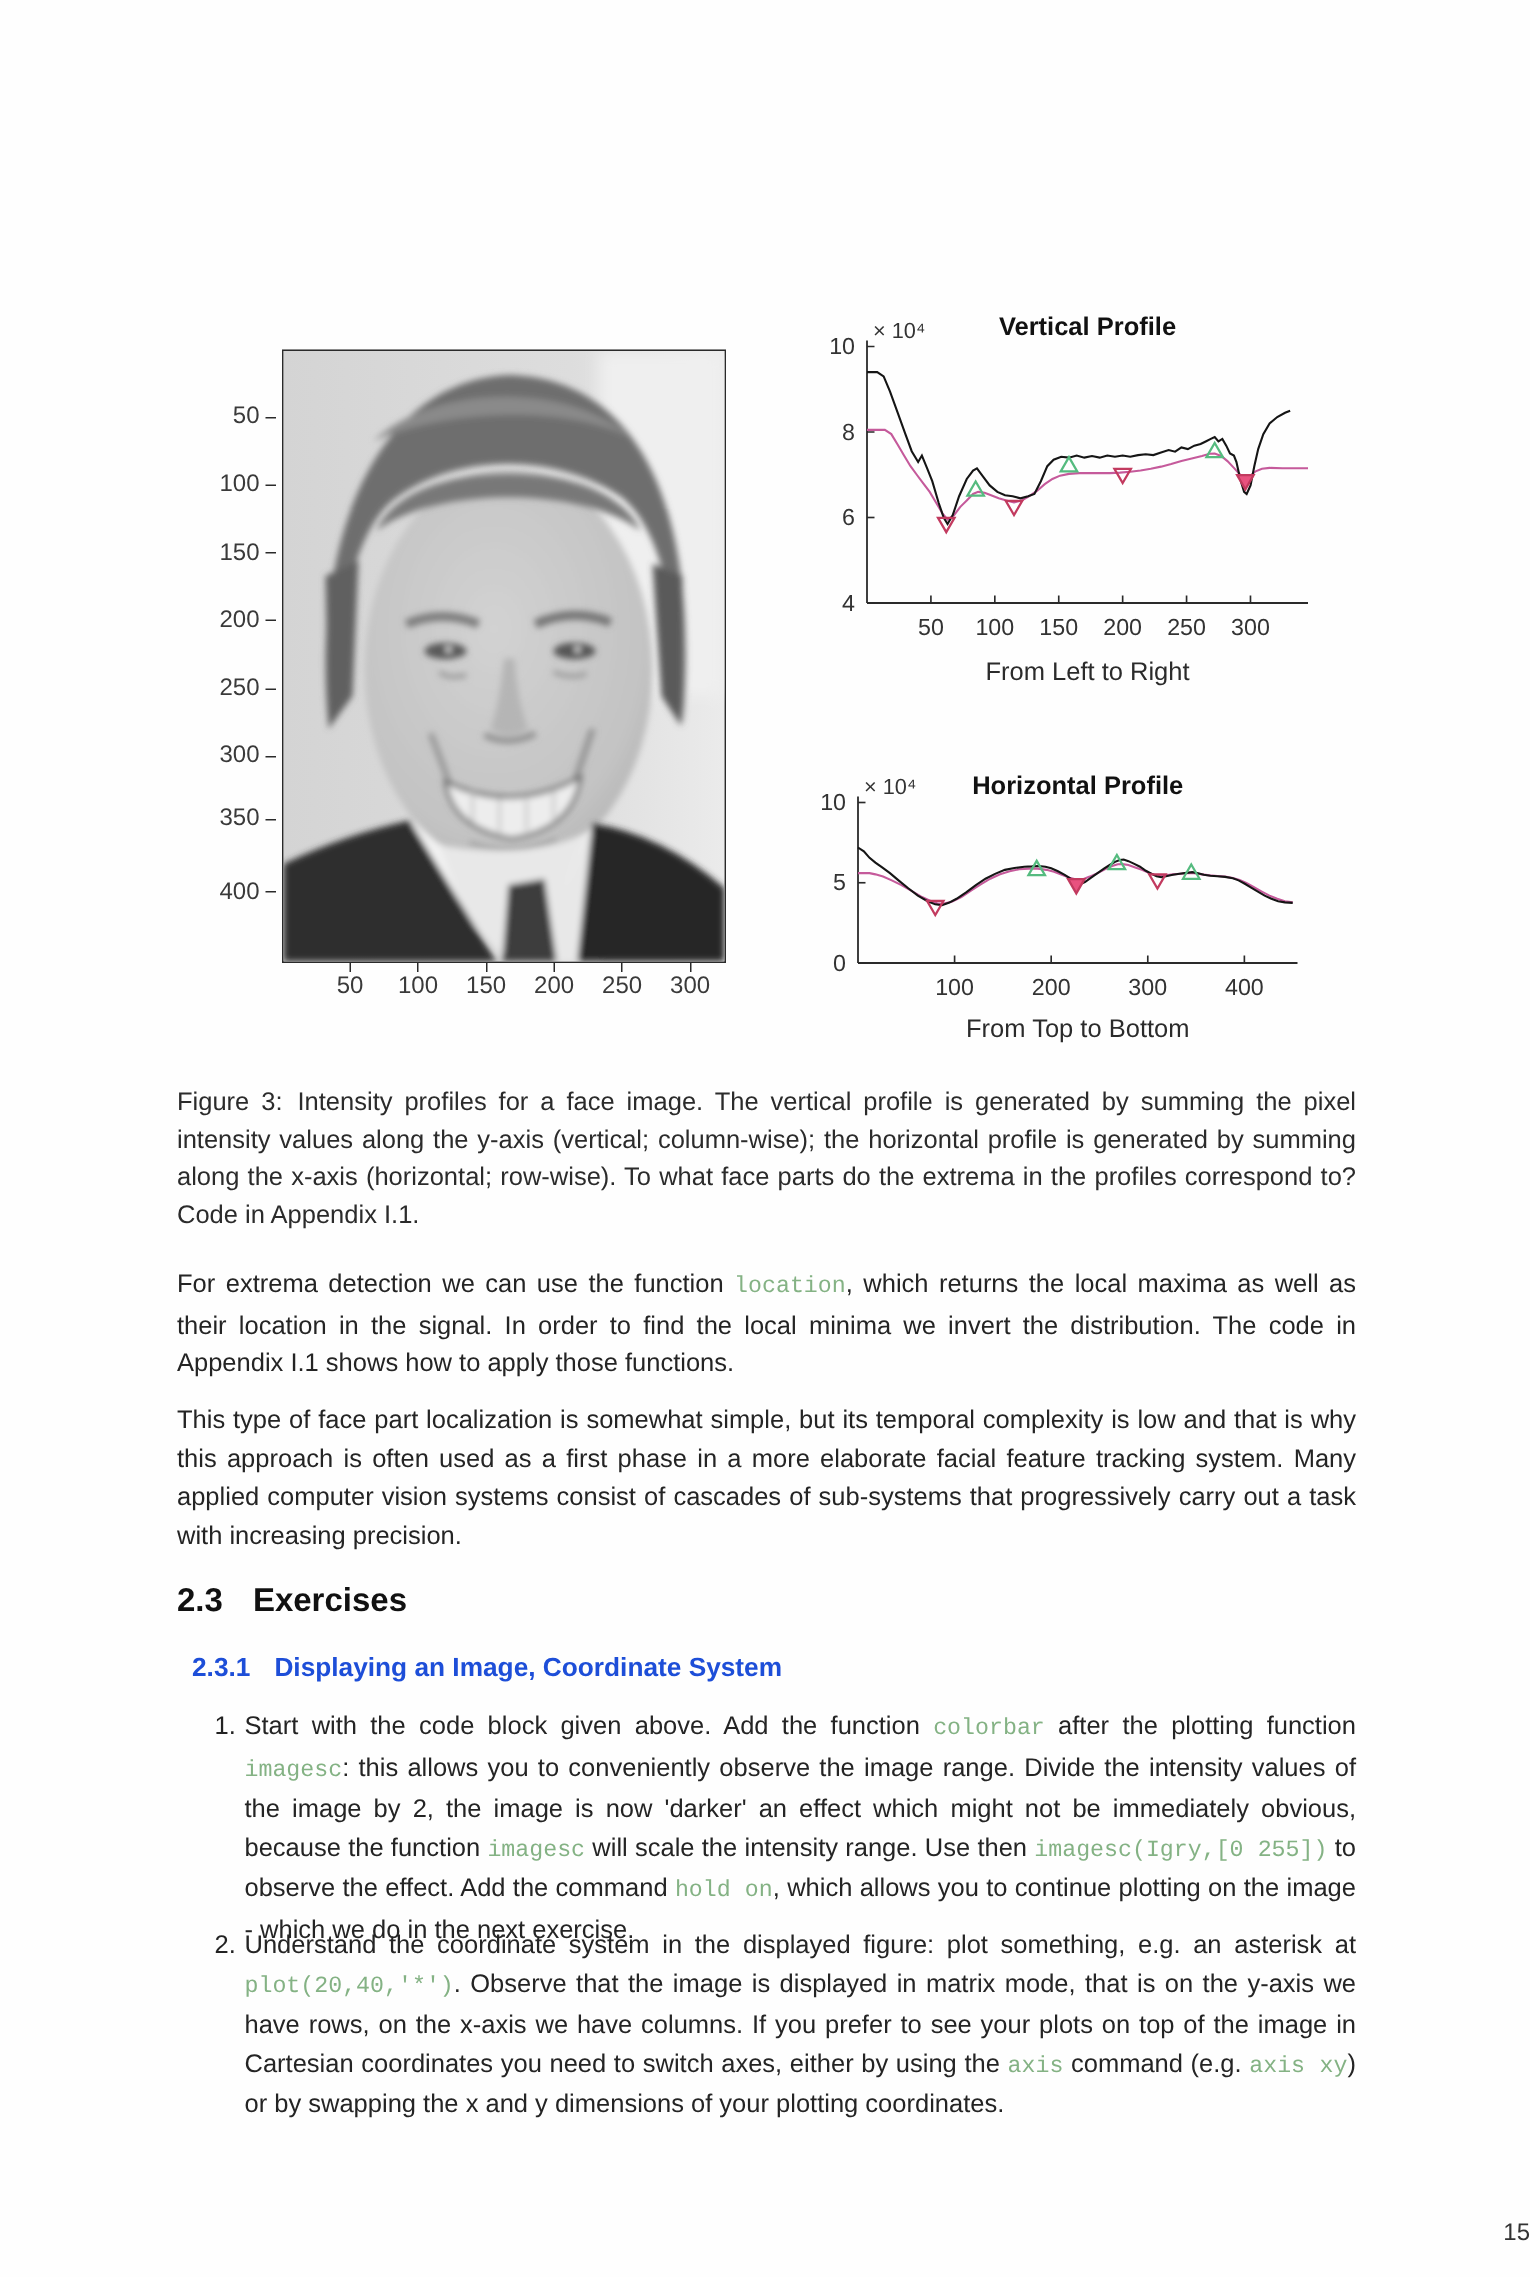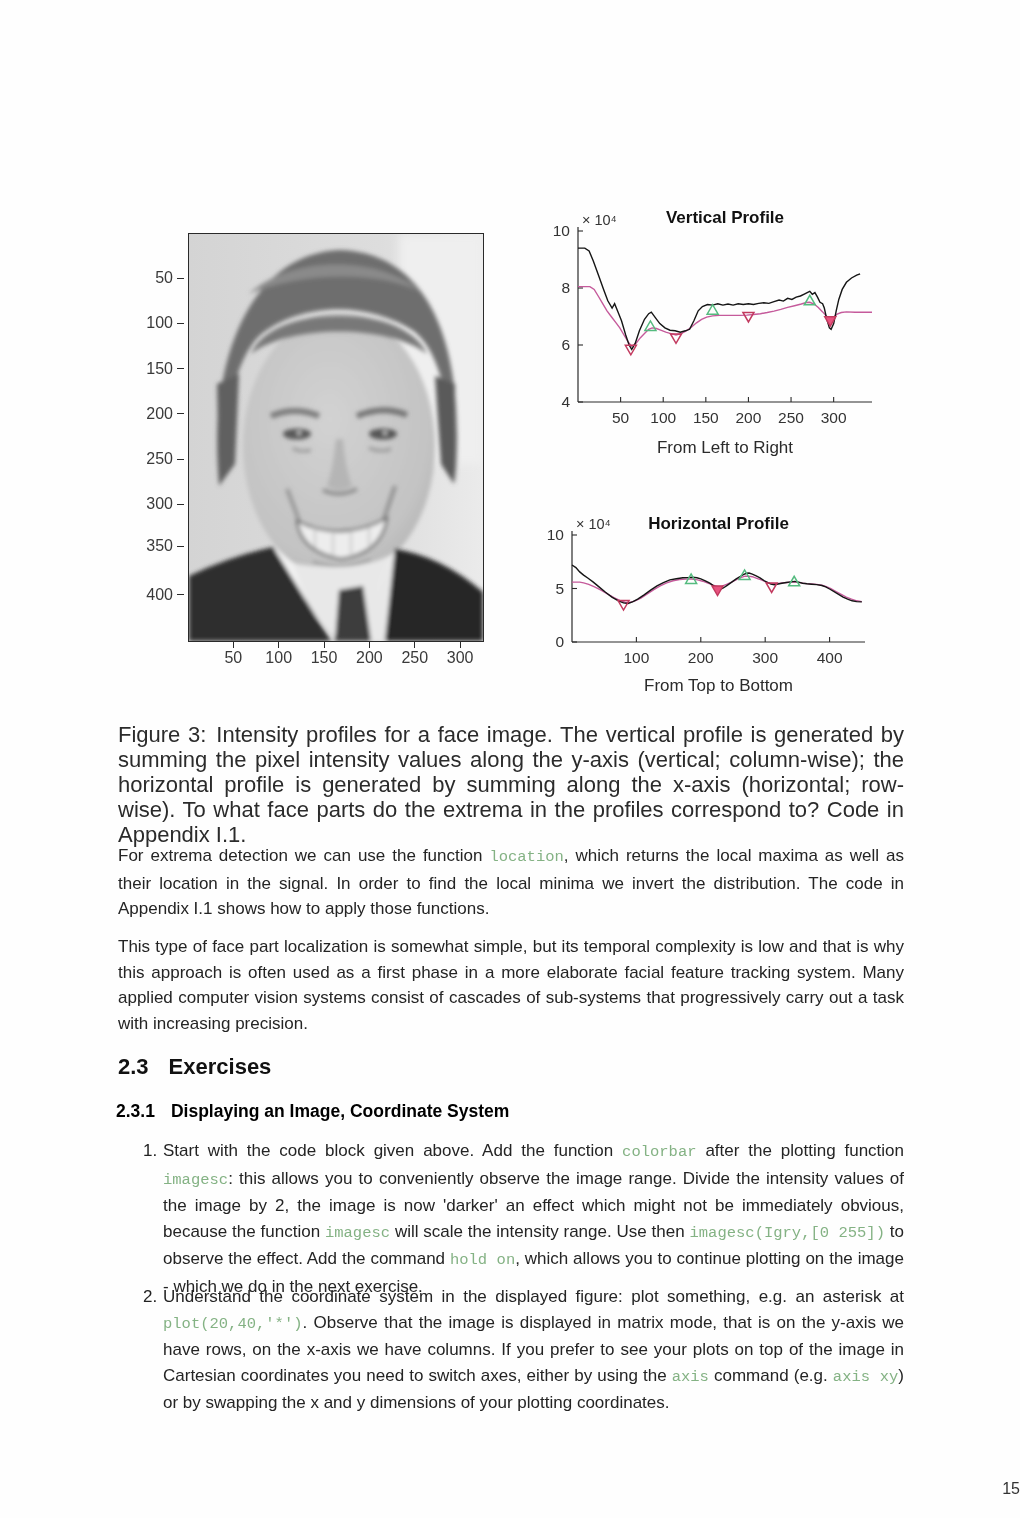--- a/index.html
+++ b/index.html
@@ -19,31 +19,31 @@
   .fxtick { position:absolute; display:flex; flex-direction:column; align-items:center;
             font-size:16px; color:#3a3a3a; width:40px; }
   .fxtick i { display:block; width:1px; height:6px; background:#2a2a2a; margin-bottom:1px; }
 
   .chart { position:absolute; }
   #chart-0 { left:540px; top:203px; }
   #chart-1 { left:540px; top:505px; }
 
   
   .caption { position:absolute; left:118px; top:722px; width:786px;
-             font-size:22px; line-height:25px; text-align:justify; color:#2b2b2b; }
+             font-size:17px; line-height:25px; text-align:justify; color:#2b2b2b; }
   .cap-prefix { margin-right:10px; }
   .body-par { position:absolute; left:118px; width:786px; font-size:17px;
               line-height:25.5px; text-align:justify; color:#242424; }
   #para-1 { top:843px; }
   #para-2 { top:934px; }
   .code { font-family:"Liberation Mono","DejaVu Sans Mono",monospace;
           color:#84b284; font-size:15.5px; }
   h2.sec { position:absolute; left:118px; top:1054px; font-size:22px; color:#111; }
   h2.sec .sec-num { margin-right:20px; }
-  h3.subsec { position:absolute; left:116px; top:1101px; font-size:17.5px; color:#000000; }
+  h3.subsec { position:absolute; left:128px; top:1101px; font-size:17.5px; color:#1d4ed8; }
   h3.subsec .sec-num { margin-right:16px; }
   .ex-item { position:absolute; left:118px; width:786px; }
   #ex-1 { top:1138px; }
   #ex-2 { top:1284px; }
   .ex-num { position:absolute; left:25px; top:0; font-size:17px; line-height:25.5px; }
   .ex-text { margin-left:45px; font-size:17px; line-height:25.5px; text-align:justify; color:#242424; }
   .pageno { position:absolute; left:0; top:1480px; width:1020px; text-align:right;
             font-size:16px; color:#333; }
 </style>
 </head>

